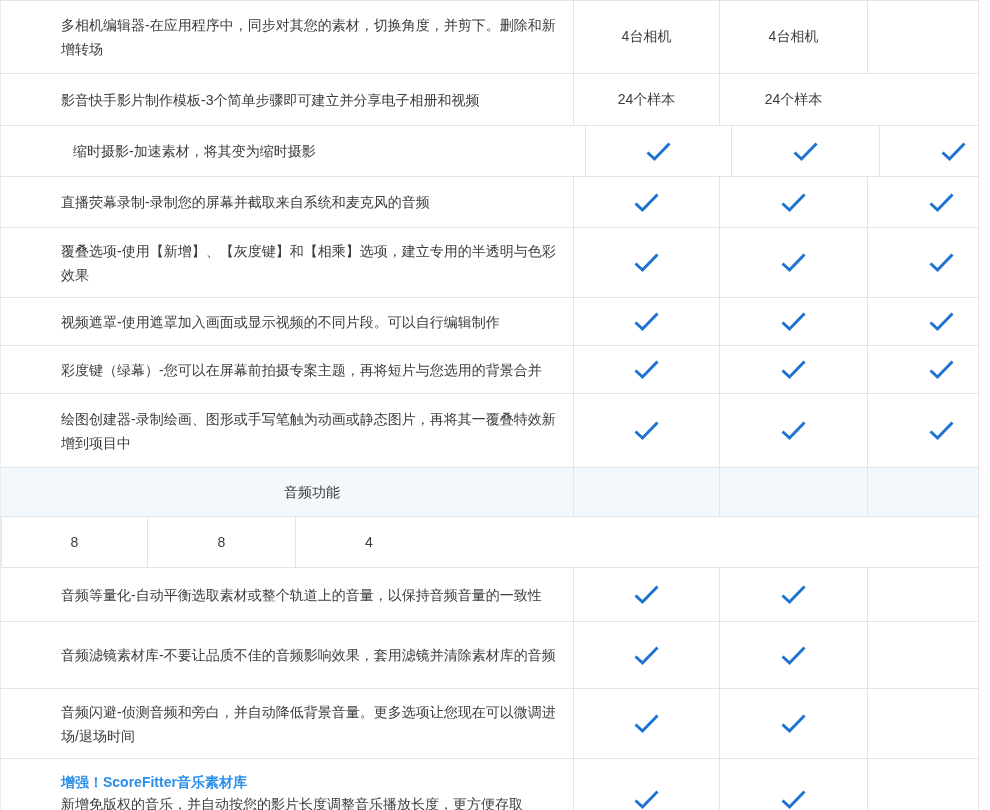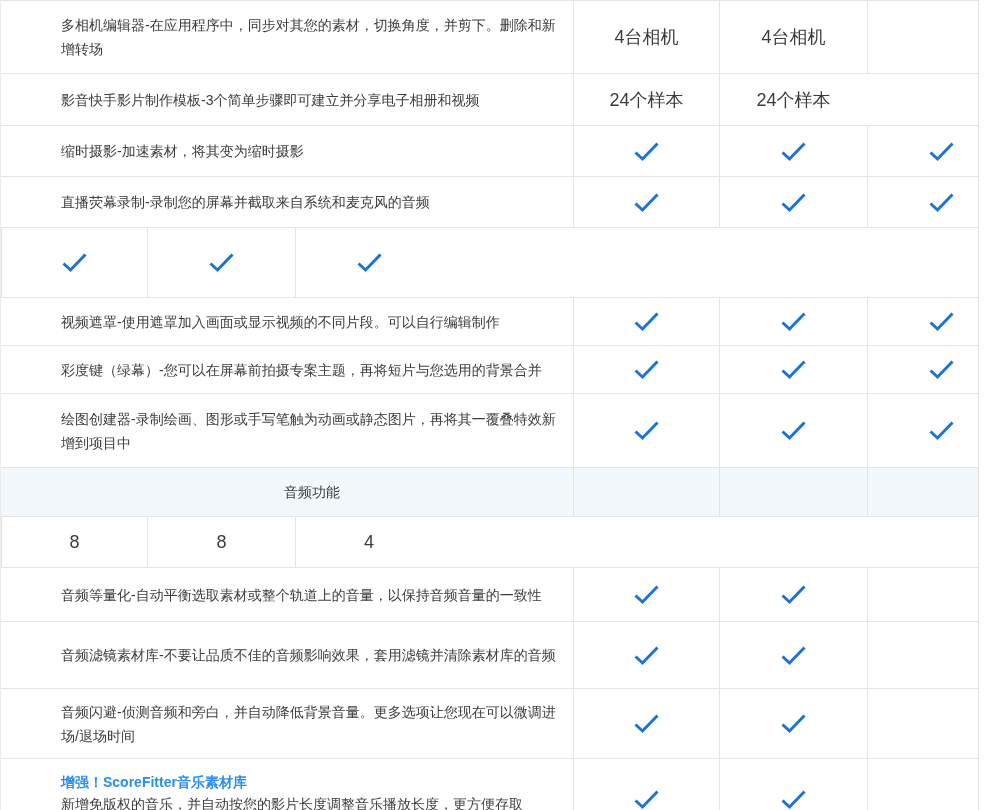--- a/index.html
+++ b/index.html
@@ -29,21 +29,21 @@
     display:flex;flex-direction:column;justify-content:center;
     padding:8px 10px 8px 25px;
     font-size:14px;line-height:24px;color:var(--text);margin-left:35px;
   }
   .row.highlight .cell-feature{justify-content:flex-start;padding-top:12px;line-height:22px;}
   .row.highlight .feature-label{color:var(--link);font-weight:bold;}
   .sublabel{font-size:14px;line-height:22px;color:var(--text);font-weight:normal;}
   .cell-value{
     display:flex;align-items:center;justify-content:center;
     border-left:1px solid var(--border);
-    font-size:18px;color:var(--text);
+    font-size:14px;color:var(--text);
   }
   .cell-value.c1{flex:0 0 146px;width:146px;}
   .cell-value.c2{flex:0 0 148px;width:148px;}
   .cell-value.c3{flex:0 0 147px;width:147px;}
   .check-svg{display:block;}
 </style>
 </head>
 <body>
 
 <div class="cmp-table">
@@ -55,61 +55,64 @@
     <div class="cell-value c2">4台相机</div>
     <div class="cell-value c3"></div>
   </div>
     <div class="row" style="height: 52px;">
     <div class="cell-feature">
       <div class="feature-label">影音快手影片制作模板-3个简单步骤即可建立并分享电子相册和视频</div>
     </div>
     <div class="cell-value c1">24个样本</div>
     <div class="cell-value c2">24个样本</div>
   </div>
+    <div class="row" style="height: 51px; padding-left: 12px;">
+    <div class="cell-feature">
+      <div class="feature-label">缩时摄影-加速素材，将其变为缩时摄影</div>
+    </div>
+    <div class="cell-value c1">
+        <svg class="check-svg" width="27" height="21" viewBox="0 0 27 21">
+          <path d="M2.5 11.5 L9.5 18 L24.5 2.5" fill="none" stroke="#1e73d2" stroke-width="3"></path>
+        </svg>
+      </div>
+    <div class="cell-value c2">
+        <svg class="check-svg" width="27" height="21" viewBox="0 0 27 21">
+          <path d="M2.5 11.5 L9.5 18 L24.5 2.5" fill="none" stroke="#1e73d2" stroke-width="3"></path>
+        </svg>
+      </div>
+    <div class="cell-value c3">
+        <svg class="check-svg" width="27" height="21" viewBox="0 0 27 21">
+          <path d="M2.5 11.5 L9.5 18 L24.5 2.5" fill="none" stroke="#1e73d2" stroke-width="3"></path>
+        </svg>
+      </div>
+  </div>
     <div class="row" style="height: 51px;">
     <div class="cell-feature">
-      <div class="feature-label">缩时摄影-加速素材，将其变为缩时摄影</div>
-    </div>
-    <div class="cell-value c1">
-        <svg class="check-svg" width="27" height="21" viewBox="0 0 27 21">
-          <path d="M2.5 11.5 L9.5 18 L24.5 2.5" fill="none" stroke="#1e73d2" stroke-width="3"></path>
-        </svg>
-      </div>
-    <div class="cell-value c2">
-        <svg class="check-svg" width="27" height="21" viewBox="0 0 27 21">
-          <path d="M2.5 11.5 L9.5 18 L24.5 2.5" fill="none" stroke="#1e73d2" stroke-width="3"></path>
-        </svg>
-      </div>
-    <div class="cell-value c3">
-        <svg class="check-svg" width="27" height="21" viewBox="0 0 27 21">
-          <path d="M2.5 11.5 L9.5 18 L24.5 2.5" fill="none" stroke="#1e73d2" stroke-width="3"></path>
-        </svg>
-      </div>
-  </div>
-    <div class="row" style="height: 51px;">
-    <div class="cell-feature">
       <div class="feature-label">直播荧幕录制-录制您的屏幕并截取来自系统和麦克风的音频</div>
     </div>
     <div class="cell-value c1">
         <svg class="check-svg" width="27" height="21" viewBox="0 0 27 21">
           <path d="M2.5 11.5 L9.5 18 L24.5 2.5" fill="none" stroke="#1e73d2" stroke-width="3"></path>
         </svg>
       </div>
     <div class="cell-value c2">
         <svg class="check-svg" width="27" height="21" viewBox="0 0 27 21">
           <path d="M2.5 11.5 L9.5 18 L24.5 2.5" fill="none" stroke="#1e73d2" stroke-width="3"></path>
         </svg>
       </div>
     <div class="cell-value c3">
         <svg class="check-svg" width="27" height="21" viewBox="0 0 27 21">
           <path d="M2.5 11.5 L9.5 18 L24.5 2.5" fill="none" stroke="#1e73d2" stroke-width="3"></path>
         </svg>
       </div>
   </div>
     <div class="row" style="height: 70px;">
+    <div class="cell-feature">
+      <div class="feature-label">覆叠选项-使用【新增】、【灰度键】和【相乘】选项，建立专用的半透明与色彩效果</div>
+    </div>
     <div class="cell-value c1">
         <svg class="check-svg" width="27" height="21" viewBox="0 0 27 21">
           <path d="M2.5 11.5 L9.5 18 L24.5 2.5" fill="none" stroke="#1e73d2" stroke-width="3"></path>
         </svg>
       </div>
     <div class="cell-value c2">
         <svg class="check-svg" width="27" height="21" viewBox="0 0 27 21">
           <path d="M2.5 11.5 L9.5 18 L24.5 2.5" fill="none" stroke="#1e73d2" stroke-width="3"></path>
         </svg>
       </div>

